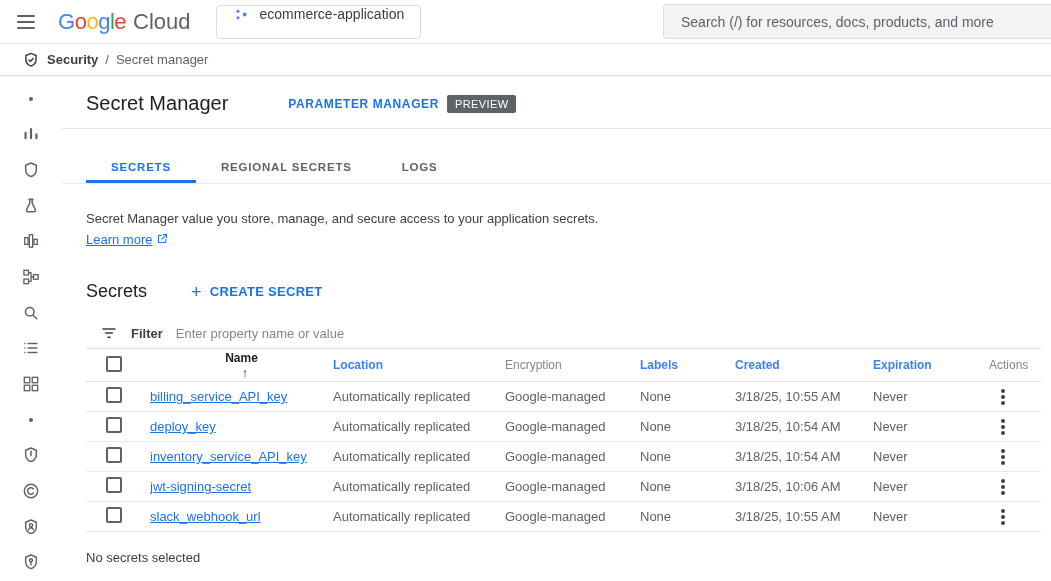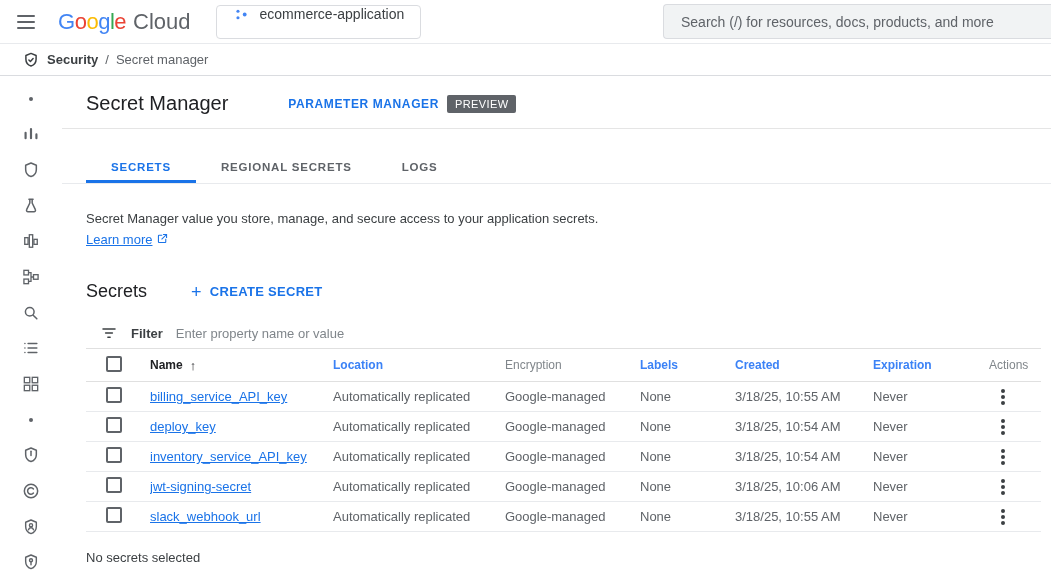--- a/index.html
+++ b/index.html
@@ -62,21 +62,21 @@
   
   .tablewrap { margin:16px 10px 0 24px; }
   .filter-row { height:31px; display:flex; align-items:center; gap:13px; padding-left:14px; border-bottom:1px solid #e0e0e0; }
   .filter-label { font-size:13px; font-weight:700; color:#3c4043; }
   .filter-row input { flex:1; border:none; outline:none; font-size:13px; color:#202124; font-family:inherit; background:transparent; }
   .filter-row input::placeholder { color:#80868b; opacity:1; }
 
   .grid { display:grid; grid-template-columns:64px 183px 172px 135px 95px 138px 112px 1fr; align-items:center; }
   .thead { height:33px; border-bottom:1px solid #e0e0e0; }
   .thead .cell { font-size:12px; font-weight:700; color:#3b82f6; }
-  .thead .name-h { color:#202124; display:flex; align-items:center; }
+  .thead .name-h { color:#202124; display:flex; align-items:center;flex-direction:column; }
   .thead .muted { color:#80868b; font-weight:400; }
   .thead .actions-h { padding-left:4px; }
   .arrow { margin-left:7px; font-size:13px; color:#202124; }
 
   .trow { height:30px; border-bottom:1px solid #e8eaed; }
   .cell { font-size:13px; color:#5f6368; white-space:nowrap; overflow:hidden; }
   .cb-cell { padding-left:20px; }
   .cb { width:16px; height:16px; border:2px solid #5f6368; border-radius:2px; display:inline-block; cursor:pointer; background:#fff; }
   .namelink { color:#1a73e8; text-decoration:underline; cursor:pointer; }
   .actions-cell { padding-left:6px; }

